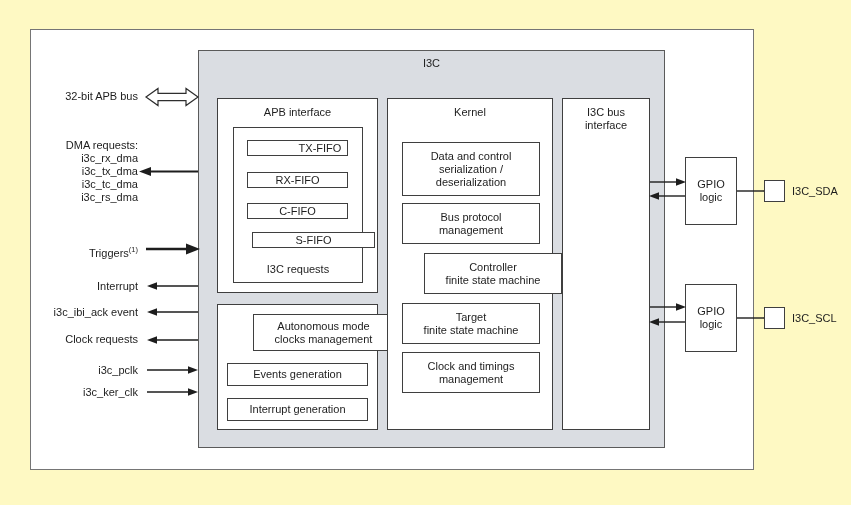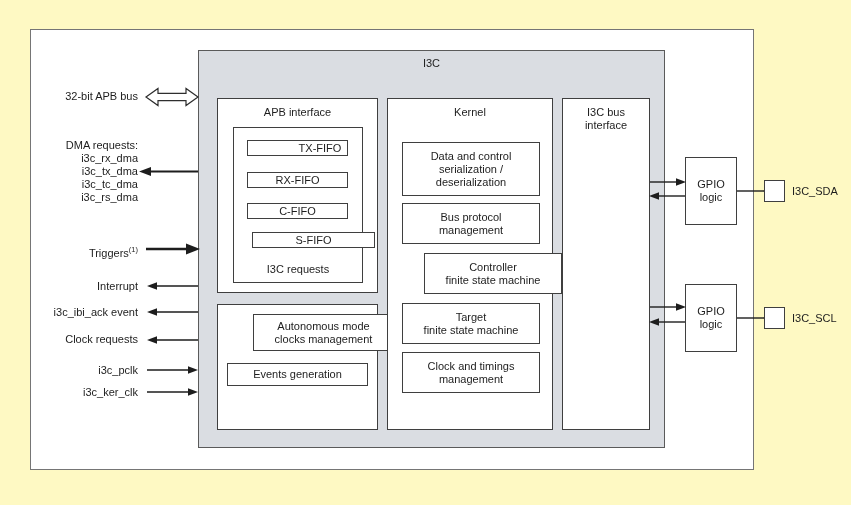--- a/index.html
+++ b/index.html
@@ -54,20 +54,23 @@
   <div class="lbl" style="left:233px; top:263px; width:130px; text-align:center;">I3C requests</div>
 
   <div class="bigbox" style="left:217px; top:304px; width:161px; height:126px;"></div>
 
   <div class="box cell pre" style="left:227px; top:314px; width:141px; height:37px;margin-left:26px;">
     <span class="pre">Autonomous mode
 clocks management</span>
   </div>
   <div class="box cell" style="left:227px; top:363px; width:141px; height:23px;">
     <span>Events generation</span>
+  </div>
+  <div class="box cell" style="left:227px; top:398px; width:141px; height:23px;">
+    <span>Interrupt generation</span>
   </div>
 
   <div class="bigbox" style="left:387px; top:98px; width:166px; height:332px;">
     <div class="ctitle" style="top:7px;">Kernel</div>
   </div>
 
   <div class="box cell" style="left:402px; top:142px; width:138px; height:54px;">
     <span class="pre">Data and control
 serialization /
 deserialization</span>

